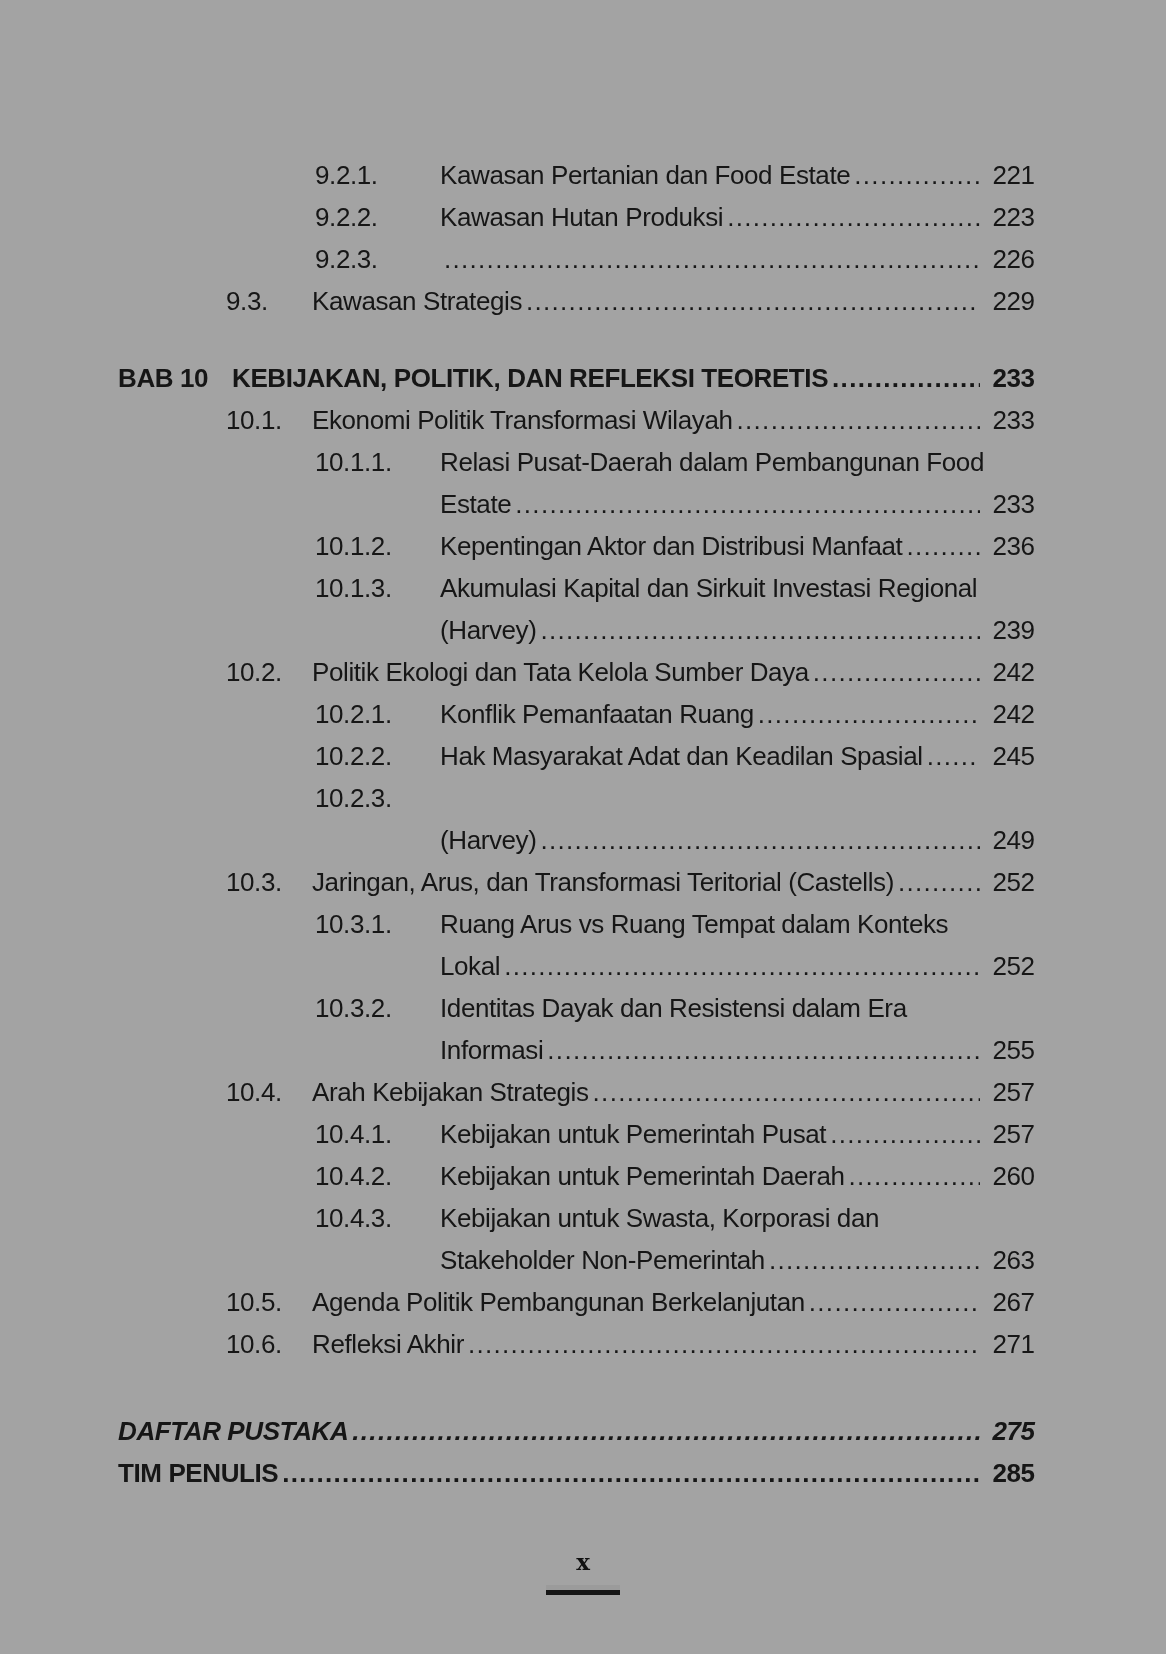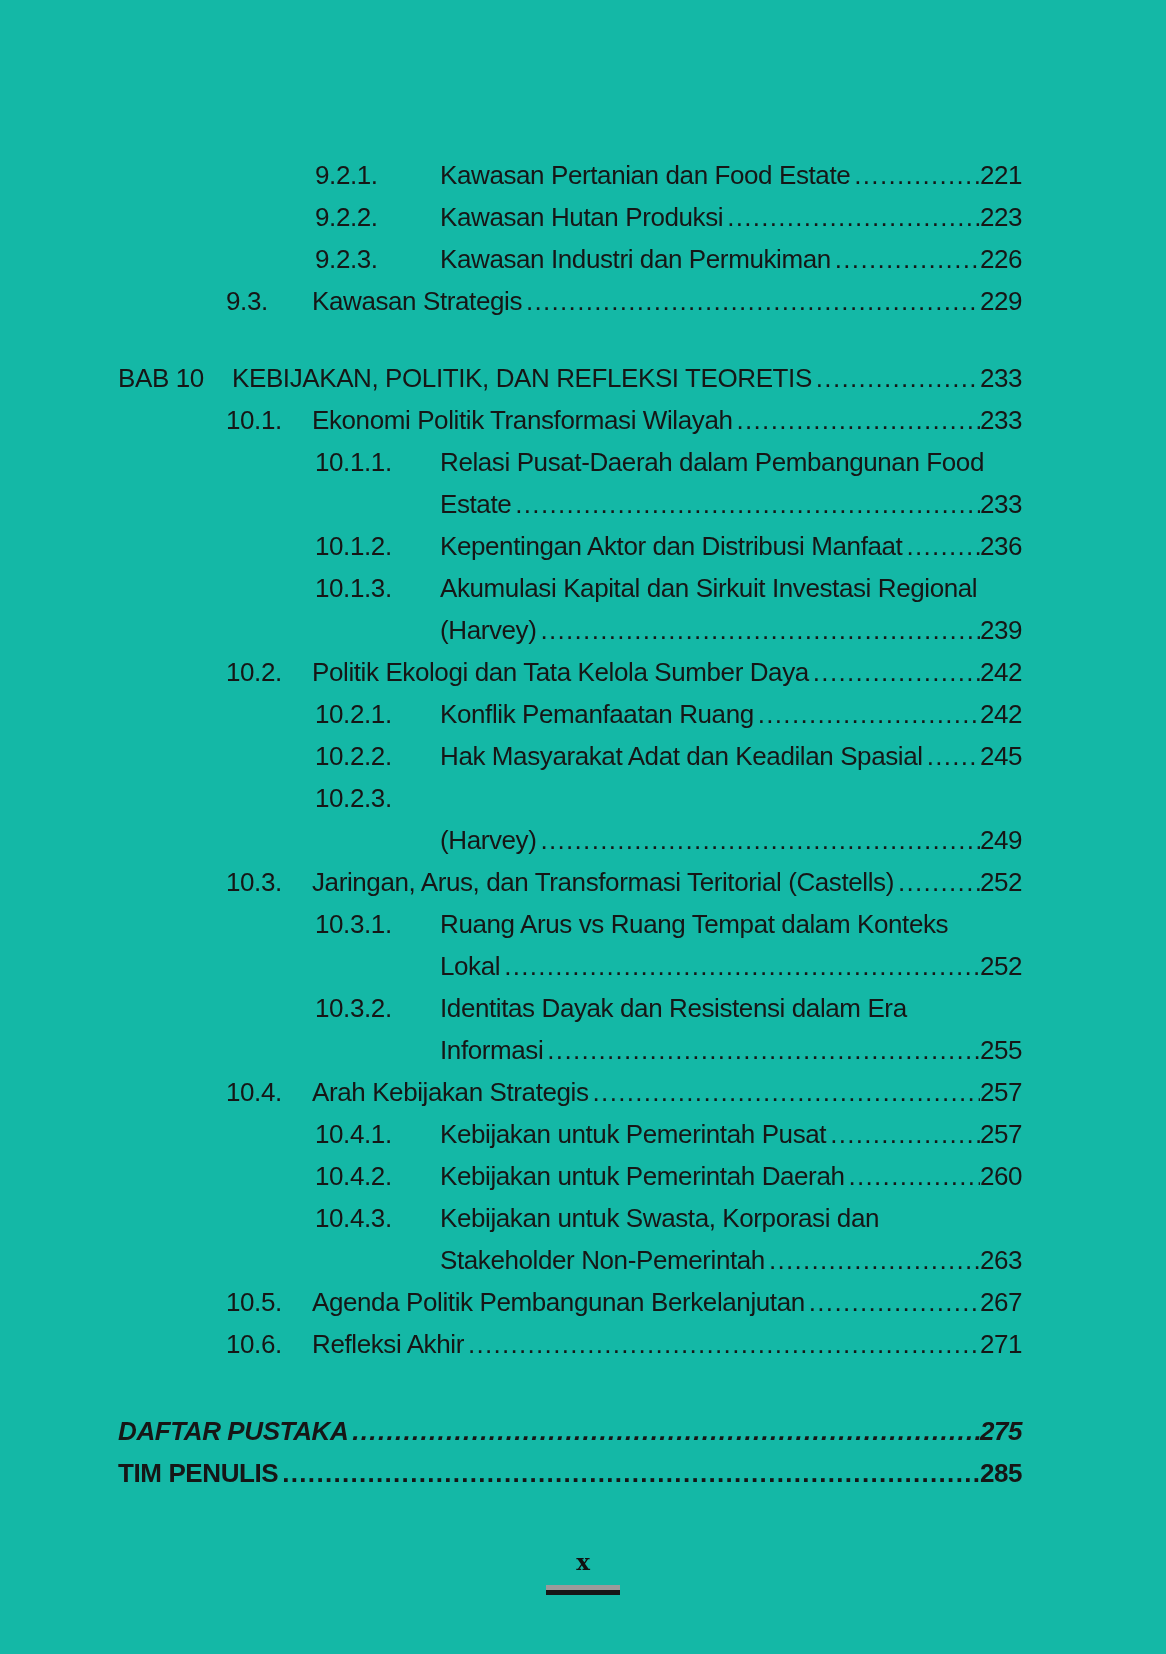--- a/index.html
+++ b/index.html
@@ -5,40 +5,40 @@
   html, body {
     margin: 0;
     padding: 0;
     background: #e8e8e8;
   }
   .page {
     position: relative;
     width: 1166px;
     height: 1654px;
     margin: 0 auto;
-    background: #14b8a6;
+    background: #a3a3a3;
     color: #161616;
     font-family: "Liberation Sans", sans-serif;
     font-size: 26px;
     letter-spacing: -0.4px;
     overflow: hidden;
   }
   .toc {
     position: absolute;
     top: 154px;
     left: 0;
     width: 1047px;
   }
   .row {
     display: flex;
     align-items: baseline;
     line-height: 42px;
     white-space: nowrap;
   }
-  .row.chapter { padding-left: 118px; font-weight: 400; margin-top: 35px; }
+  .row.chapter { padding-left: 118px; font-weight: 700; margin-top: 35px; }
   .row.backmatter { padding-left: 118px; font-weight: 700; }
   .row.backmatter.section-gap { margin-top: 45px; font-style: italic; }
   .row.l1 { padding-left: 226px; }
   .row.l2 { padding-left: 315px; }
   .row.l2.cont { padding-left: 440px; }
   .chapter .num { flex: none; width: 114px; }
   .l1 .num { flex: none; width: 86px; }
   .l2 .num { flex: none; width: 125px; }
   .text { flex: none; }
   .leader {
@@ -48,21 +48,21 @@
     white-space: nowrap;
     margin-left: 4px;
   }
   .leader::after {
     content: "................................................................................................................................";
     letter-spacing: 1.3px;
   }
   .pagenum {
     flex: none;
     width: 67px;
-    text-align: left;
+    text-align: center;
   }
   .footer {
     position: absolute;
     top: 1549px;
     left: 0;
     width: 100%;
     text-align: center;
   }
   .footer-page-number {
     font-family: "DejaVu Serif", serif;
@@ -91,21 +91,20 @@
         <span class="pagenum">221</span>
       </div>
       <div class="row l2">
         <span class="num">9.2.2.</span>
         <span class="text">Kawasan Hutan Produksi</span>
         <span class="leader"></span>
         <span class="pagenum">223</span>
       </div>
       <div class="row l2">
         <span class="num">9.2.3.</span>
-        <span class="text">Kawasan Industri dan Permukiman</span>
         <span class="leader"></span>
         <span class="pagenum">226</span>
       </div>
       <div class="row l1">
         <span class="num">9.3.</span>
         <span class="text">Kawasan Strategis</span>
         <span class="leader"></span>
         <span class="pagenum">229</span>
       </div>
       <div class="row chapter">

